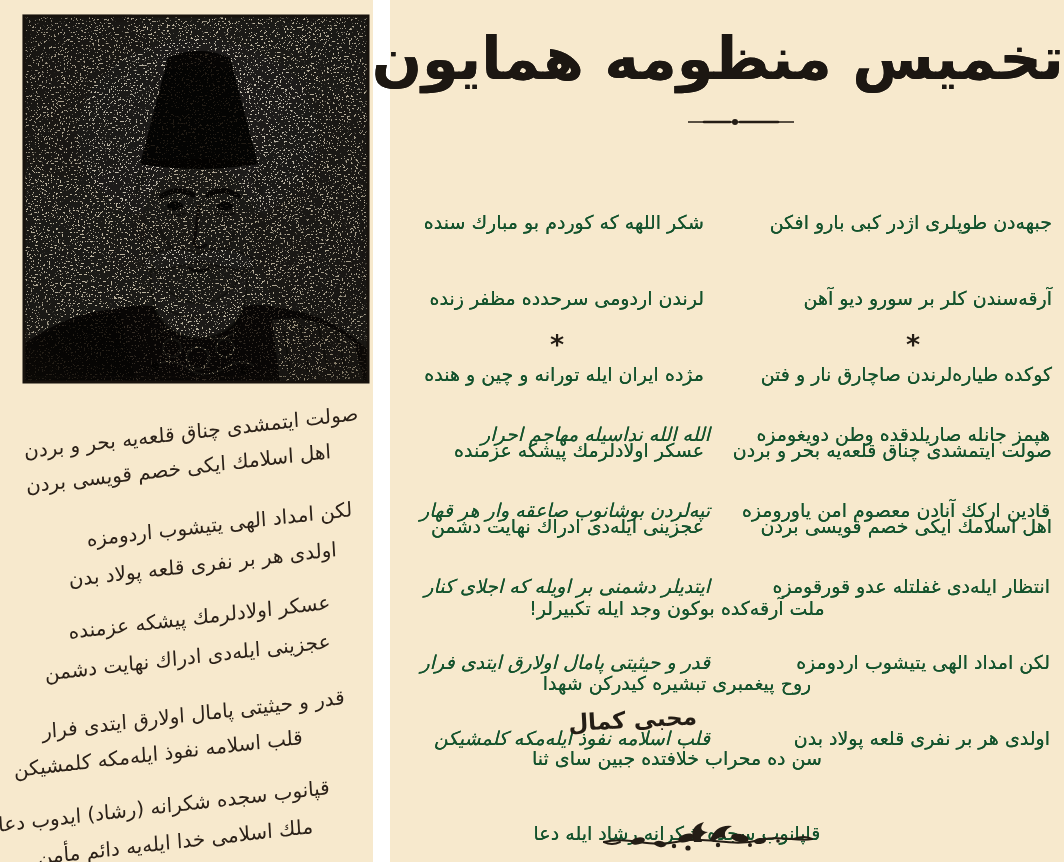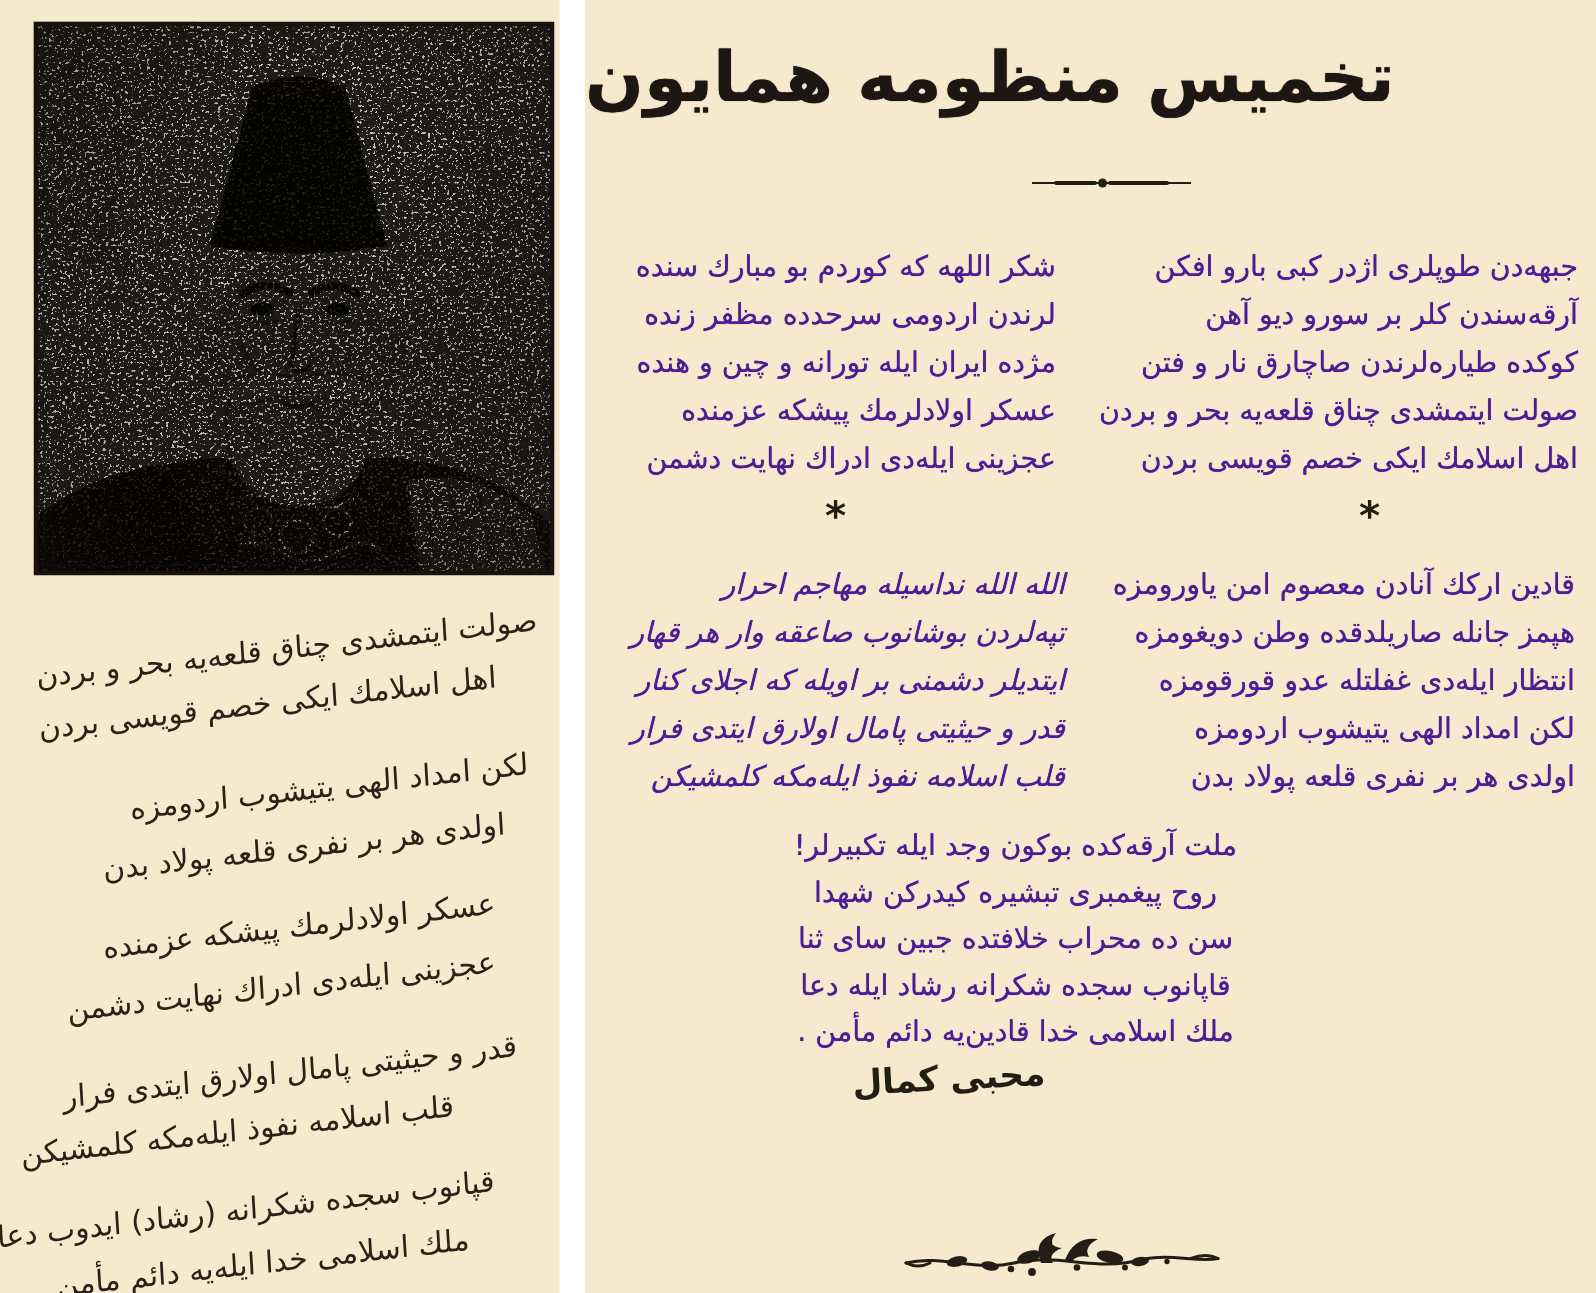--- a/index.html
+++ b/index.html
@@ -8,29 +8,29 @@
     font-family:"DejaVu Sans",sans-serif;color:#1c1712;
   }
   .page{position:absolute;top:0;height:862px;background:#f7e9cd;}
   .page-left{left:0;width:373px;}
   .page-right{left:390px;width:674px;}
 
   
   .title{
     position:absolute;top:24px;left:0;width:100%;
     direction:rtl;text-align:left;white-space:nowrap;
-    font-size:46px;font-weight:bold;letter-spacing:-1px;
+    font-size:59px;font-weight:bold;letter-spacing:-1px;
     text-shadow:0 0 0.6px currentColor;
   }
   .title-divider{position:absolute;top:114px;left:296px;width:112px;height:16px;}
 
   .stanza{position:absolute;direction:rtl;text-align:right;}
   .pline{
     white-space:nowrap;font-size:19px;line-height:32px;
-    text-shadow:0 0 0.45px currentColor;color:#4c1d95;
+    text-shadow:0 0 0.45px currentColor;color:#14532d;margin-top:44px;
   }
   .st1{top:162px;right:12px;}
   .st2{top:162px;right:360px;}
   .st3{top:374px;right:14px;}
   .st4{top:374px;right:354px;font-style:italic;}
 
   .star{
     position:absolute;top:330px;font-size:27px;font-weight:bold;color:#241d15;
     width:20px;text-align:center;line-height:30px;
   }
@@ -201,22 +201,22 @@
       <div class="pline">لرندن اردومى سرحدده مظفر زنده</div>
       <div class="pline">مژده ايران ايله تورانه و چين و هنده</div>
       <div class="pline">عسكر اولادلرمك پيشكه عزمنده</div>
       <div class="pline">عجزينى ايله‌دى ادراك نهايت دشمن</div>
     </div>
 
     <div class="star star-right">*</div>
     <div class="star star-left">*</div>
 
     <div class="stanza st3">
+      <div class="pline">هپمز جانله صاريلدقده وطن دويغومزه</div>
       <div class="pline">قادين اركك آنادن معصوم امن ياورومزه</div>
-      <div class="pline">هپمز جانله صاريلدقده وطن دويغومزه</div>
       <div class="pline">انتظار ايله‌دى غفلتله عدو قورقومزه</div>
       <div class="pline">لكن امداد الهى يتيشوب اردومزه</div>
       <div class="pline">اولدى هر بر نفرى قلعه پولاد بدن</div>
     </div>
 
     <div class="stanza st4">
       <div class="pline">الله الله نداسيله مهاجم احرار</div>
       <div class="pline">تپه‌لردن بوشانوب صاعقه وار هر قهار</div>
       <div class="pline">ايتديلر دشمنى بر اويله كه اجلاى كنار</div>
       <div class="pline">قدر و حيثيتى پامال اولارق ايتدى فرار</div>

